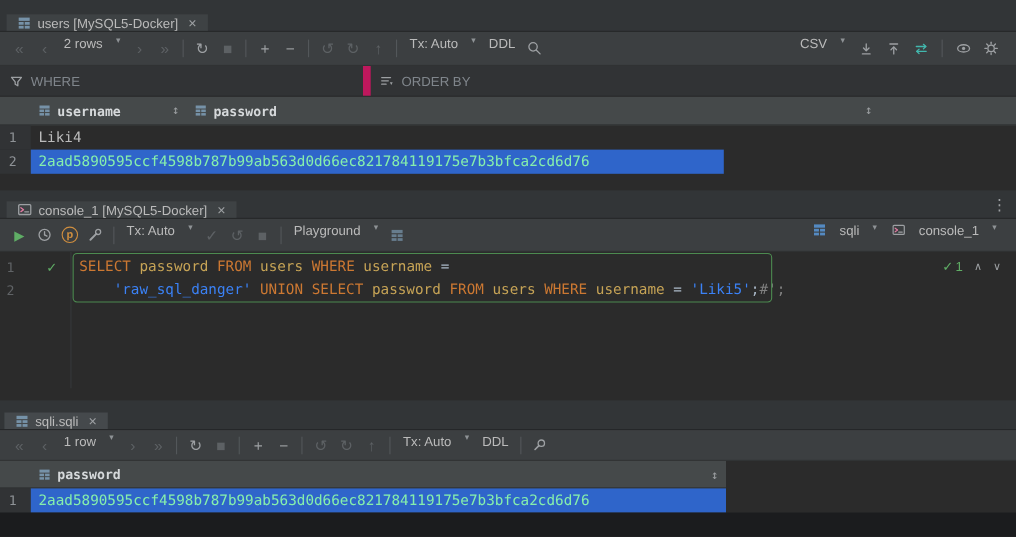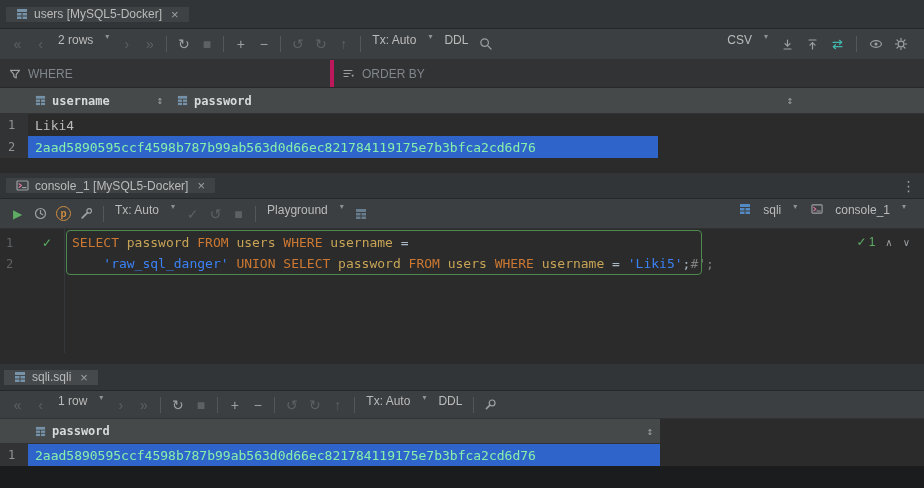--- a/index.html
+++ b/index.html
@@ -5,33 +5,33 @@
   *{margin:0;padding:0;box-sizing:border-box}
   html,body{width:924px;height:488px}
   body{background:#2b2b2b;font-family:"Liberation Sans",sans-serif;font-size:12px;color:#bbbbbb;position:relative;overflow:hidden}
   svg{display:block}
   .sep{width:1px;height:16px;background:#53575a;margin:0 5px;flex:none}
   .ibtn{width:23px;height:22px;display:flex;align-items:center;justify-content:center;color:#9da0a3;font-size:14px;flex:none}
   .ibtn.dim{color:#5d6164}
   .ibtn.green{color:#5fad65}
   .ddbtn{display:flex;align-items:flex-start;gap:12px;padding:0 6px;height:22px;color:#bbbbbb;flex:none}
   .chev{font-size:8px;color:#8e9295;line-height:1}
-  .tabstrip{position:absolute;left:0;right:0;background:#323537;border-bottom:1px solid #252729;display:flex;align-items:center;padding-left:6px}
+  .tabstrip{position:absolute;left:0;right:0;background:#323537;border-bottom:1px solid #252729;display:flex;align-items:flex-end;padding-left:6px}
   .tab{display:flex;align-items:center;gap:6px;padding:0 10px;color:#bbbbbb}
   .tab.active{background:#3e4244}
   .tab-close{color:#9da0a3;font-size:13px;margin-left:3px}
   .toolbar{position:absolute;left:0;right:0;background:#3c3f41;display:flex;align-items:center;padding:0 6px;border-bottom:1px solid #303233}
   .rgroup{margin-left:auto;display:flex;align-items:center;gap:2px;padding-right:6px}
 
   #top-tabbar{top:0;height:29px}
   #top-toolbar{top:29px;height:31px}
   #filter-row{position:absolute;top:60px;left:0;right:0;height:28px;background:#313335;border-bottom:1px solid #262829;display:flex;align-items:stretch;color:#80868c}
   .filter-box{display:flex;align-items:center;gap:7px;padding-left:9px}
   #filter-where{width:330px}
-  #filter-order{flex:1;border-left:4px solid #be185d}
+  #filter-order{flex:1;border-left:7px solid #be185d}
 
   #grid-header{position:absolute;top:88px;left:0;right:0;height:26px;background:#45494a;border-bottom:1px solid #303233;display:flex;align-items:center;font-family:"DejaVu Sans Mono",monospace;font-weight:bold;font-size:12px;color:#d6d9db}
   .hcell{display:flex;align-items:center;gap:6px;padding:0 7px;height:100%}
   .hgut{width:28px;flex:none}
   .hname{width:142px;flex:none}
   .hpass{width:630px;flex:none}
   .sort{margin-left:auto;color:#9da0a3;font-size:11px;font-weight:normal}
 
   .grid-row{position:absolute;left:0;height:22px;display:flex;align-items:stretch;font-family:"DejaVu Sans Mono",monospace;font-size:13px}
   .rownum{width:28px;flex:none;background:#313335;color:#8f9397;display:flex;align-items:center;padding-left:8px;font-size:12px}

